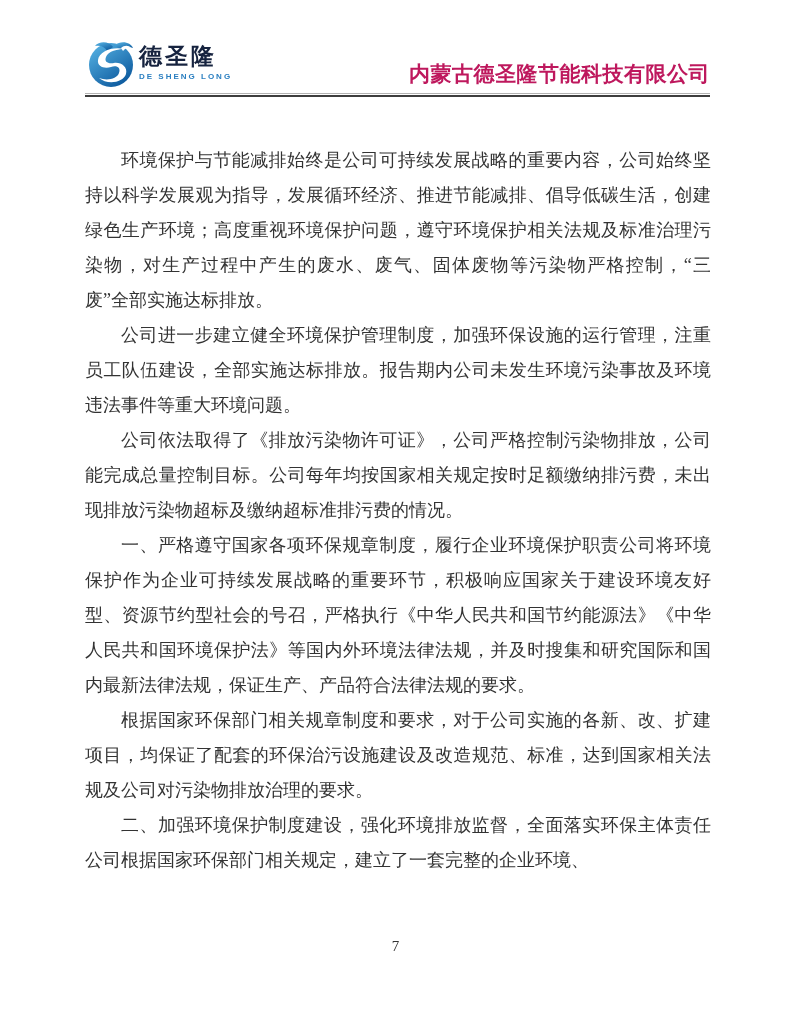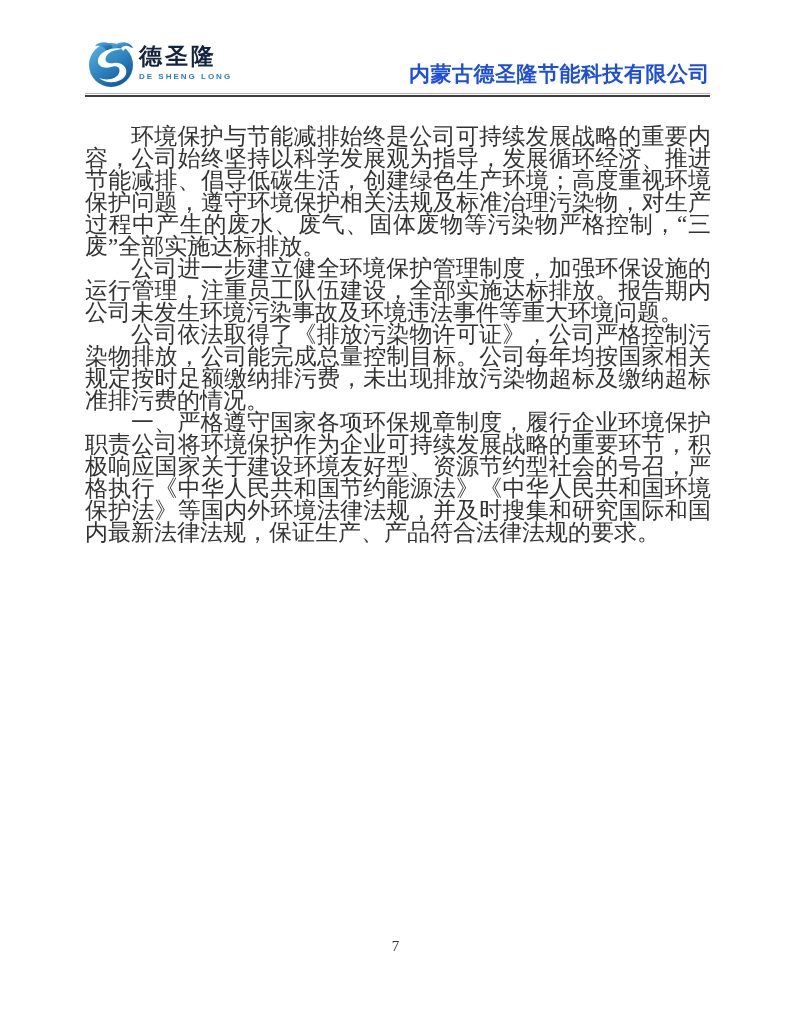--- a/index.html
+++ b/index.html
@@ -27,42 +27,42 @@
   .logo-zh {
     font-size: 23px; font-weight: bold; color: #16233f;
     letter-spacing: 3px; line-height: 1.05;
   }
   .logo-en {
     font-family: "Liberation Sans", sans-serif;
     font-size: 8px; font-weight: bold; color: #2a7fc1;
     letter-spacing: 2px; margin-top: 2px; text-align: right;
   }
   .company-name {
-    font-size: 21px; font-weight: bold; color: #1d4ed8;
+    font-size: 21px; font-weight: bold; color: #be185d;
     letter-spacing: 0.5px; padding-bottom: 2px;
     white-space: nowrap;
   }
 
   
   .header-rule { position: absolute; left: 85px; right: 81px; top: 93px; }
   .rule-light { height: 1px; background: #b3b3b3; }
   .rule-dark  { height: 2px; background: #3d3d3d; margin-top: 1px; }
 
   
   .doc-title {
     position: absolute; left: 0; right: 0; top: 102px;
     margin: 0; text-align: center;
     font-size: 24px; font-weight: bold; color: #222222;
     letter-spacing: 1px;
   }
 
   
   .doc-body {
-    position: absolute; left: 85px; top: 126px; width: 626px;
-    font-size: 23px; line-height: 22px; color: #333333;
+    position: absolute; left: 85px; top: 143px; width: 626px;
+    font-size: 18px; line-height: 35px; color: #333333;
     text-align: justify; text-justify: inter-character;
   }
   .body-paragraph { margin: 0; text-indent: 2em; }
 
   
   .footer {
     position: absolute; left: 0; right: 0; top: 938px;
     text-align: center;
     font-size: 15px; color: #333333;
   }
@@ -105,19 +105,21 @@
     <div class="rule-light"></div>
     <div class="rule-dark"></div>
   </div>
 
 
   <div class="doc-body">
       <p class="body-paragraph">环境保护与节能减排始终是公司可持续发展战略的重要内容，公司始终坚持以科学发展观为指导，发展循环经济、推进节能减排、倡导低碳生活，创建绿色生产环境；高度重视环境保护问题，遵守环境保护相关法规及标准治理污染物，对生产过程中产生的废水、废气、固体废物等污染物严格控制，“三废”全部实施达标排放。</p>
       <p class="body-paragraph">公司进一步建立健全环境保护管理制度，加强环保设施的运行管理，注重员工队伍建设，全部实施达标排放。报告期内公司未发生环境污染事故及环境违法事件等重大环境问题。</p>
       <p class="body-paragraph">公司依法取得了《排放污染物许可证》，公司严格控制污染物排放，公司能完成总量控制目标。公司每年均按国家相关规定按时足额缴纳排污费，未出现排放污染物超标及缴纳超标准排污费的情况。</p>
       <p class="body-paragraph">一、严格遵守国家各项环保规章制度，履行企业环境保护职责公司将环境保护作为企业可持续发展战略的重要环节，积极响应国家关于建设环境友好型、资源节约型社会的号召，严格执行《中华人民共和国节约能源法》《中华人民共和国环境保护法》等国内外环境法律法规，并及时搜集和研究国际和国内最新法律法规，保证生产、产品符合法律法规的要求。</p>
+      <p class="body-paragraph">根据国家环保部门相关规章制度和要求，对于公司实施的各新、改、扩建项目，均保证了配套的环保治污设施建设及改造规范、标准，达到国家相关法规及公司对污染物排放治理的要求。</p>
+      <p class="body-paragraph">二、加强环境保护制度建设，强化环境排放监督，全面落实环保主体责任公司根据国家环保部门相关规定，建立了一套完整的企业环境、</p>
     </div>
 
   <div class="footer">
     <span>7</span>
   </div>
 
 </div>
 
 </body></html>

